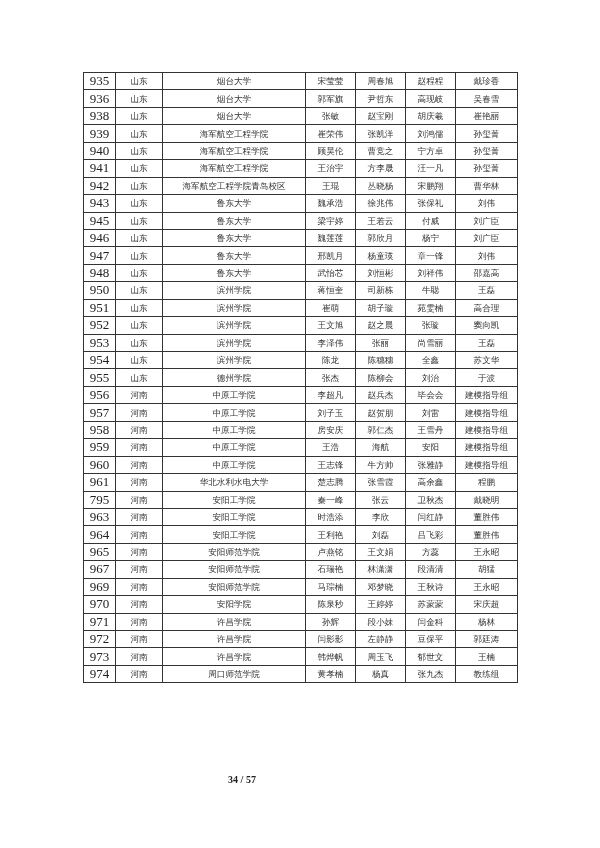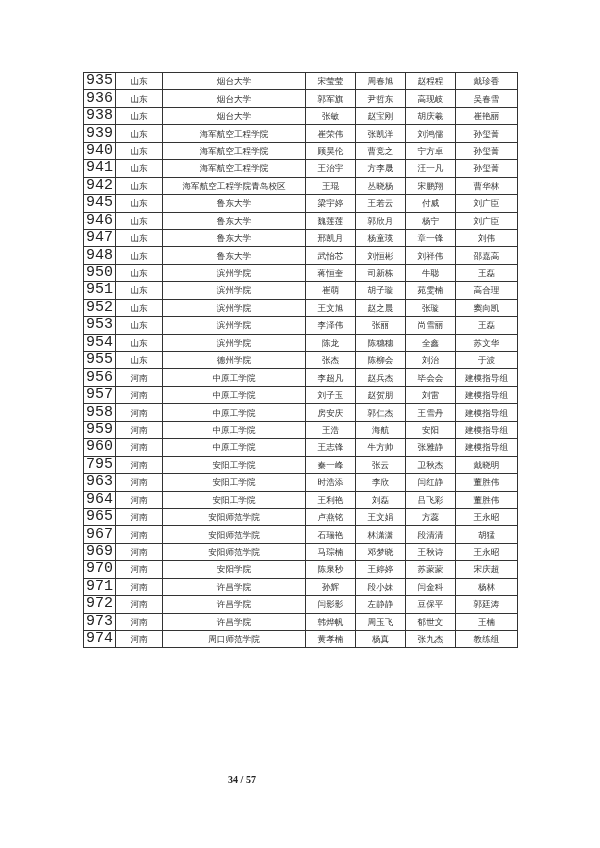--- a/index.html
+++ b/index.html
@@ -4,21 +4,21 @@
 <style>
   html, body { margin: 0; padding: 0; background: #ffffff; }
   body { width: 600px; height: 848px; position: relative; overflow: hidden;
          font-family: "DejaVu Sans", sans-serif; color: #222; }
   .page { position: absolute; left: 0; top: 0; width: 600px; height: 848px; background: #fff; }
   table.roster { position: absolute; left: 83px; top: 72px; width: 434px;
          border-collapse: collapse; table-layout: fixed; }
   table.roster td { border: 1px solid #333; height: 16.45px; padding: 0;
          font-size: 8.6px; line-height: 16px; text-align: center; white-space: nowrap;
          overflow: hidden; color: #333; }
-  table.roster td.num { font-family: Liberation Mono, monospace; font-size: 15px; color: #222; }
+  table.roster td.num { font-family: Liberation Serif, serif; font-size: 13px; color: #222; }
   table.roster tr { height: 17.45px; }
   .footer { position: absolute; left: 0; width: 484px; top: 774px; text-align: center;
          font-family: "Liberation Serif", serif; font-weight: bold; font-size: 10px; color: #222; }
 </style>
 </head>
 <body>
 
 <div class="page">
   <table class="roster">
     <colgroup>
@@ -88,20 +88,29 @@
         <tr>
           <td class="num">942</td>
           <td>山东</td>
           <td>海军航空工程学院青岛校区</td>
           <td>王琨</td>
           <td>丛晓杨</td>
           <td>宋鹏翔</td>
           <td>曹华林</td>
         </tr>
         <tr>
+          <td class="num">943</td>
+          <td>山东</td>
+          <td>鲁东大学</td>
+          <td>魏承浩</td>
+          <td>徐兆伟</td>
+          <td>张保礼</td>
+          <td>刘伟</td>
+        </tr>
+        <tr>
           <td class="num">945</td>
           <td>山东</td>
           <td>鲁东大学</td>
           <td>梁宇婷</td>
           <td>王若云</td>
           <td>付威</td>
           <td>刘广臣</td>
         </tr>
         <tr>
           <td class="num">946</td>
@@ -221,20 +230,29 @@
           <td>建模指导组</td>
         </tr>
         <tr>
           <td class="num">960</td>
           <td>河南</td>
           <td>中原工学院</td>
           <td>王志锋</td>
           <td>牛方帅</td>
           <td>张雅静</td>
           <td>建模指导组</td>
+        </tr>
+        <tr>
+          <td class="num">961</td>
+          <td>河南</td>
+          <td>华北水利水电大学</td>
+          <td>楚志腾</td>
+          <td>张雪霞</td>
+          <td>高余鑫</td>
+          <td>程鹏</td>
         </tr>
         <tr>
           <td class="num">795</td>
           <td>河南</td>
           <td>安阳工学院</td>
           <td>秦一峰</td>
           <td>张云</td>
           <td>卫秋杰</td>
           <td>戴晓明</td>
         </tr>

